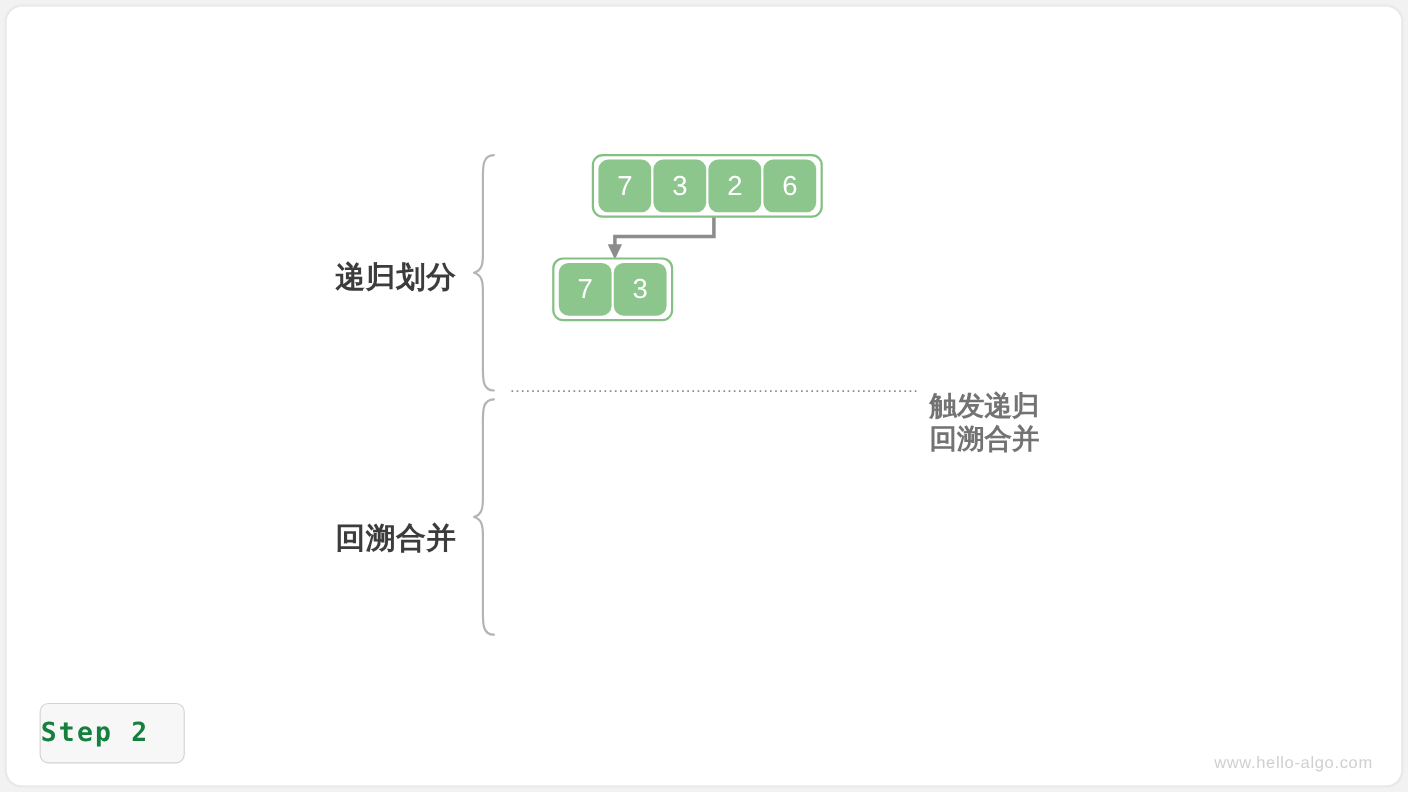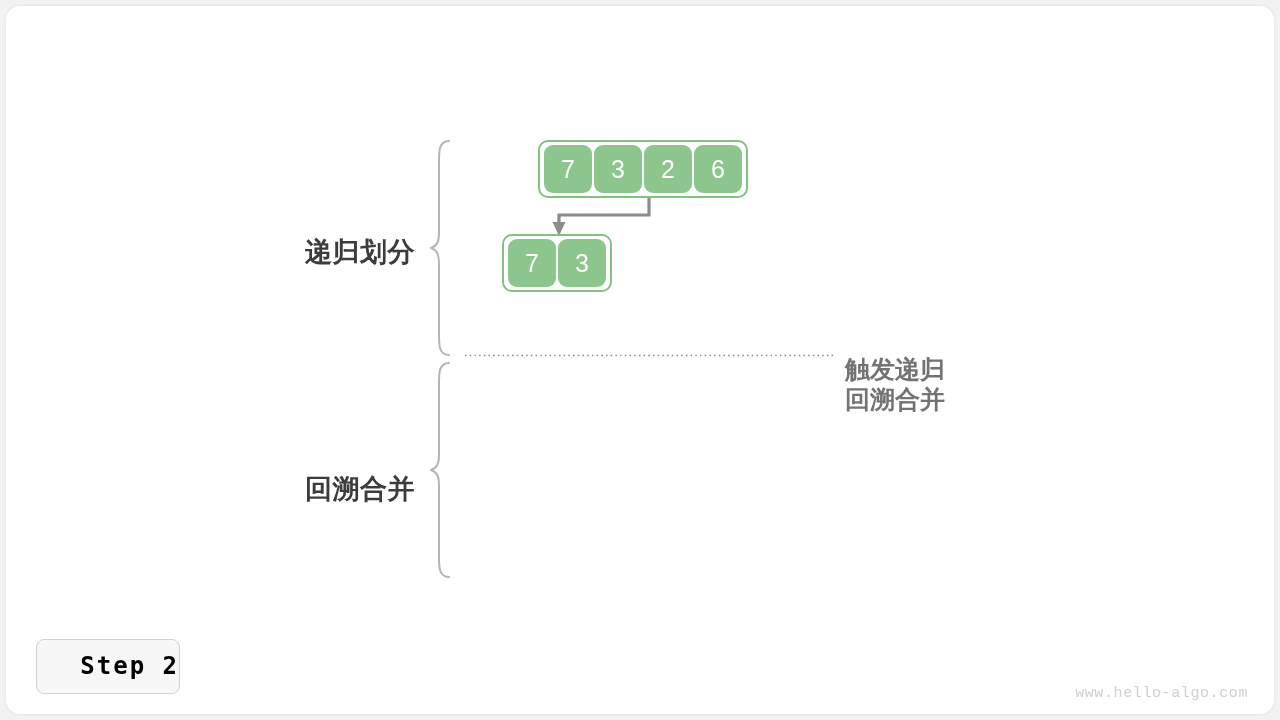--- a/index.html
+++ b/index.html
@@ -95,44 +95,44 @@
     white-space: nowrap;
     font-family: "Liberation Sans", "DejaVu Sans", sans-serif;
     margin-top: 24px;
   }
 
   
   #step-badge {
     position: absolute;
     left: 36px;
     top: 639px;
-    width: 144px;
+    width: 132px;
     height: 55px;
     box-sizing: border-box;
     border: 1px solid #d2d2d2;
     border-radius: 8px;
     background: #f7f7f7;
-    color: #000000;
+    color: #15803d;
     font-size: 24px;
     font-weight: bold;
     letter-spacing: 2px;
     line-height: 53px;
-    text-align: right;
+    text-align: left;
     font-family: "DejaVu Sans Mono", "Liberation Mono", monospace;
   }
 
   
   #watermark {
     position: absolute;
     right: 32px;
     bottom: 18px;
     color: #d0d0d0;
     font-size: 15px;
     letter-spacing: 0.6px;
-    font-family: Liberation Mono, monospace;
+    font-family: Liberation Sans, sans-serif;
     text-align: center;
   }
 
   svg.overlay {
     position: absolute;
     left: 0;
     top: 0;
     width: 1280px;
     height: 720px;
     pointer-events: none;

